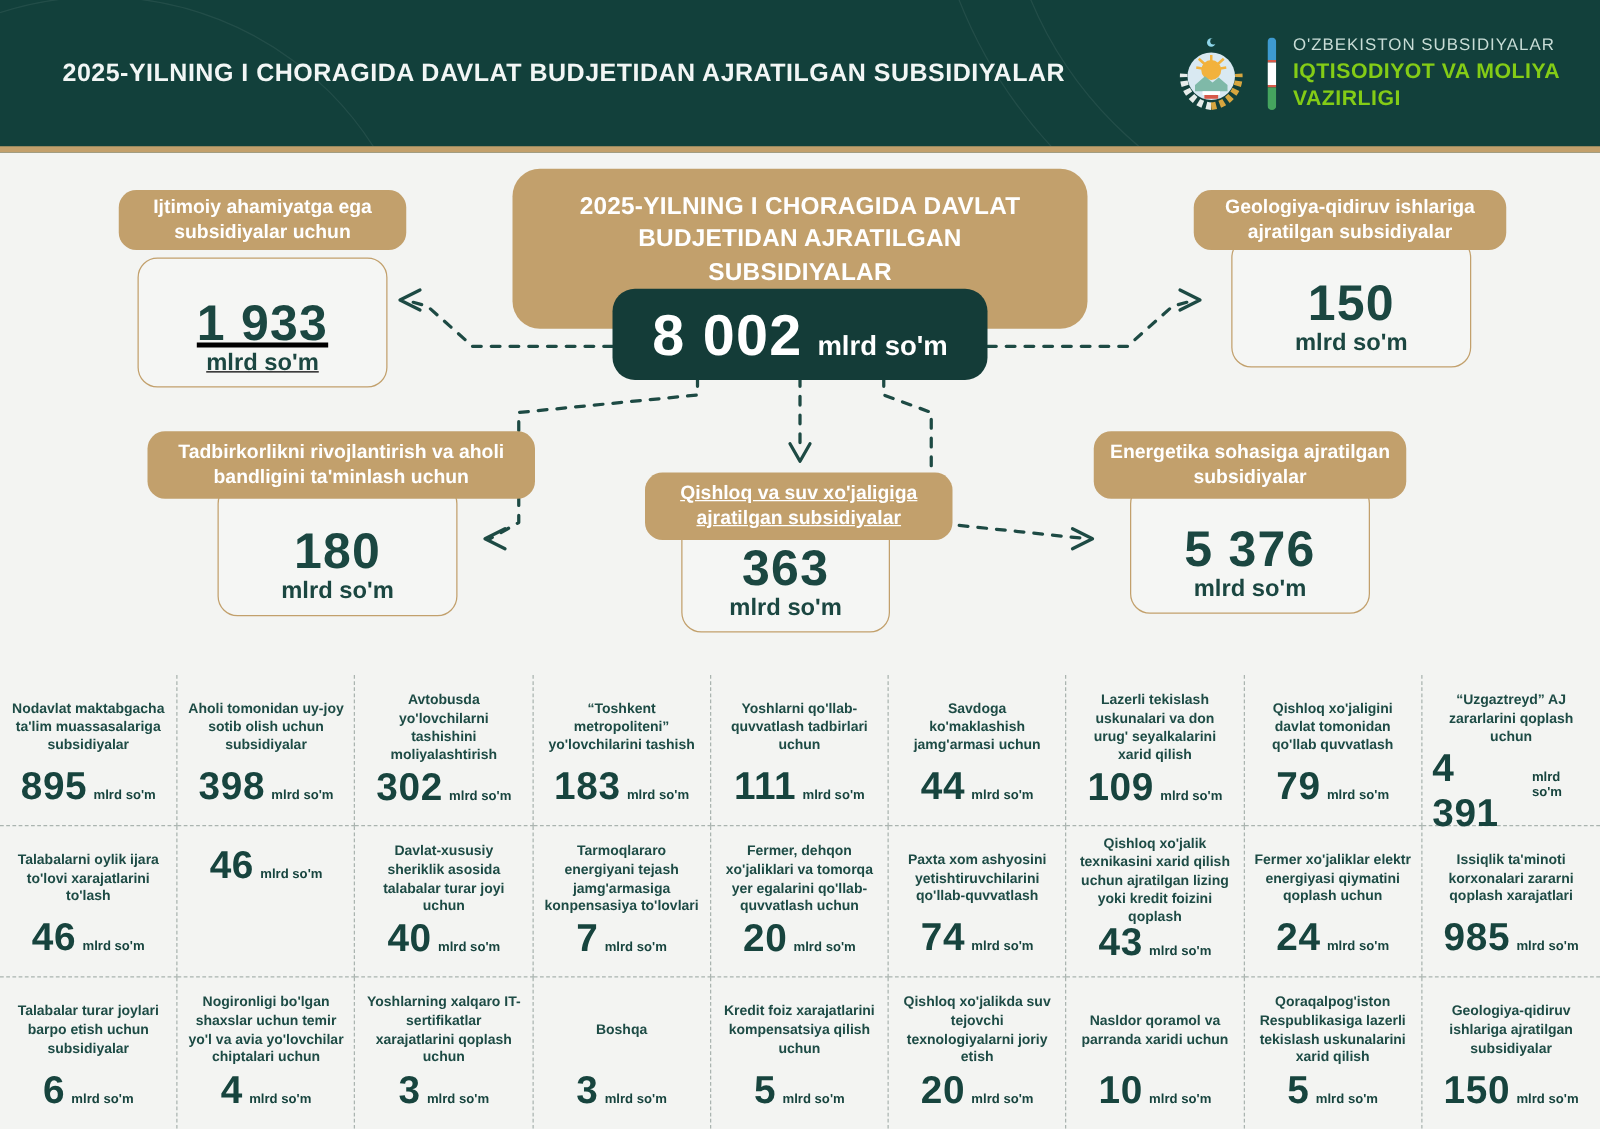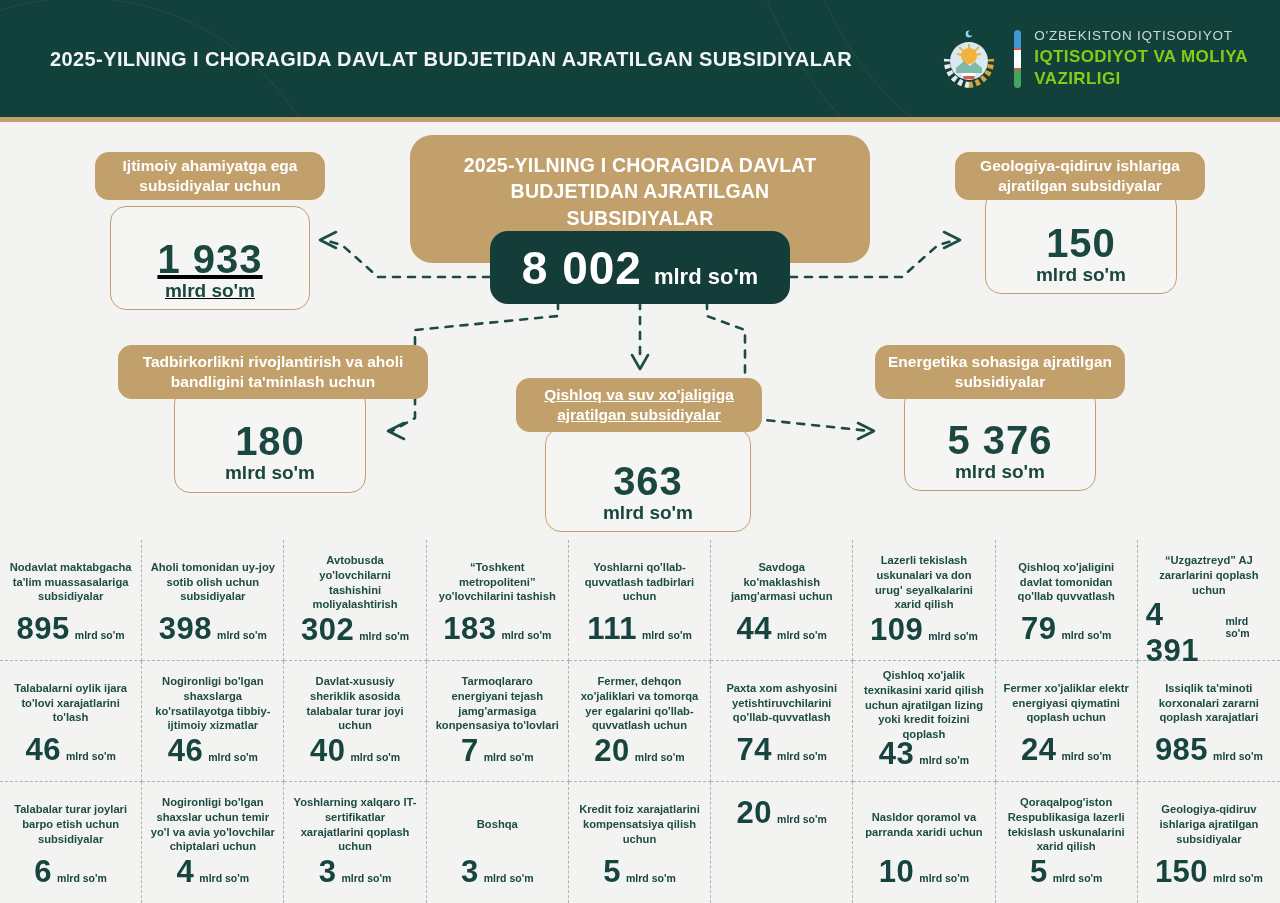--- a/index.html
+++ b/index.html
@@ -56,21 +56,21 @@
   .card .num { font-size:40px; font-weight:bold; color:#1b4741; letter-spacing:1px; line-height:1; }
   .card .unit { font-size:19px; font-weight:bold; color:#1b4741; }
 
   .pill-1 { left:95px;  top:30px;  width:230px; height:48px; }
   .card-1 { left:110px; top:84px;  width:200px; height:104px;text-decoration:underline; }
   .pill-2 { left:955px; top:30px;  width:250px; height:48px; }
   .card-2 { left:985px; top:68px;  width:192px; height:104px; }
   .pill-3 { left:118px; top:223px; width:310px; height:54px; }
   .card-3 { left:174px; top:265px; width:192px; height:106px; }
   .pill-4 { left:516px; top:256px; width:246px; height:54px;text-decoration:underline; }
-  .card-4 { left:545px; top:306px; width:206px; height:104px; }
+  .card-4 { left:545px; top:280px; width:167px; height:104px; }
   .pill-5 { left:875px; top:223px; width:250px; height:54px; }
   .card-5 { left:904px; top:265px; width:192px; height:104px; }
 
   
   .grid { position:absolute; top:540px; left:0; width:1280px; height:363px;
           display:grid; grid-template-columns:repeat(9,1fr); grid-auto-rows:121px; }
   .cell { padding:13px 8px 13px; display:flex; flex-direction:column;
           justify-content:space-between; align-items:center;
           border-right:1.6px dashed #aab4b0; border-bottom:1.6px dashed #aab4b0; }
   .cell:nth-child(9n) { border-right:none; }
@@ -104,21 +104,21 @@
       <rect x="26.5" y="49" width="11" height="3" fill="#d75a4a"></rect>
     </svg>
     <div class="flagbar">
       <div class="b"></div>
         <div class="r"></div>
         <div class="w"></div>
         <div class="r"></div>
         <div class="g"></div>
     </div>
     <div class="brand-text">
-      <div class="l1">O'ZBEKISTON IQTISODIYOT</div>
+      <div class="l1">O'ZBEKISTON SUBSIDIYALAR</div>
       <div class="l2">IQTISODIYOT VA MOLIYA</div>
       <div class="l3">VAZIRLIGI</div>
     </div>
   </div>
 </div>
 
 <div class="diagram">
 
   <svg class="connectors" width="1280" height="418" viewBox="0 0 1280 418">
     <path class="dash" d="M490,155 L378,155 L342,123 L324,118"></path>
@@ -247,21 +247,20 @@
 
   <div class="cell">
     <div class="cell-label">Talabalarni oylik ijara to'lovi xarajatlarini to'lash</div>
     <div class="cell-value">
       <span class="num">46</span>
       <span class="unit">mlrd so'm</span>
     </div>
   </div>
 
   <div class="cell">
-    <div class="cell-label">Nogironligi bo'lgan shaxslarga ko'rsatilayotga tibbiy-ijtimoiy xizmatlar</div>
     <div class="cell-value">
       <span class="num">46</span>
       <span class="unit">mlrd so'm</span>
     </div>
   </div>
 
   <div class="cell">
     <div class="cell-label">Davlat-xususiy sheriklik asosida talabalar turar joyi uchun</div>
     <div class="cell-value">
       <span class="num">40</span>
@@ -351,20 +350,21 @@
 
   <div class="cell">
     <div class="cell-label">Kredit foiz xarajatlarini kompensatsiya qilish uchun</div>
     <div class="cell-value">
       <span class="num">5</span>
       <span class="unit">mlrd so'm</span>
     </div>
   </div>
 
   <div class="cell">
+    <div class="cell-label">Qishloq xo'jalikda suv tejovchi texnologiyalarni joriy etish</div>
     <div class="cell-value">
       <span class="num">20</span>
       <span class="unit">mlrd so'm</span>
     </div>
   </div>
 
   <div class="cell">
     <div class="cell-label">Nasldor qoramol va parranda xaridi uchun</div>
     <div class="cell-value">
       <span class="num">10</span>

